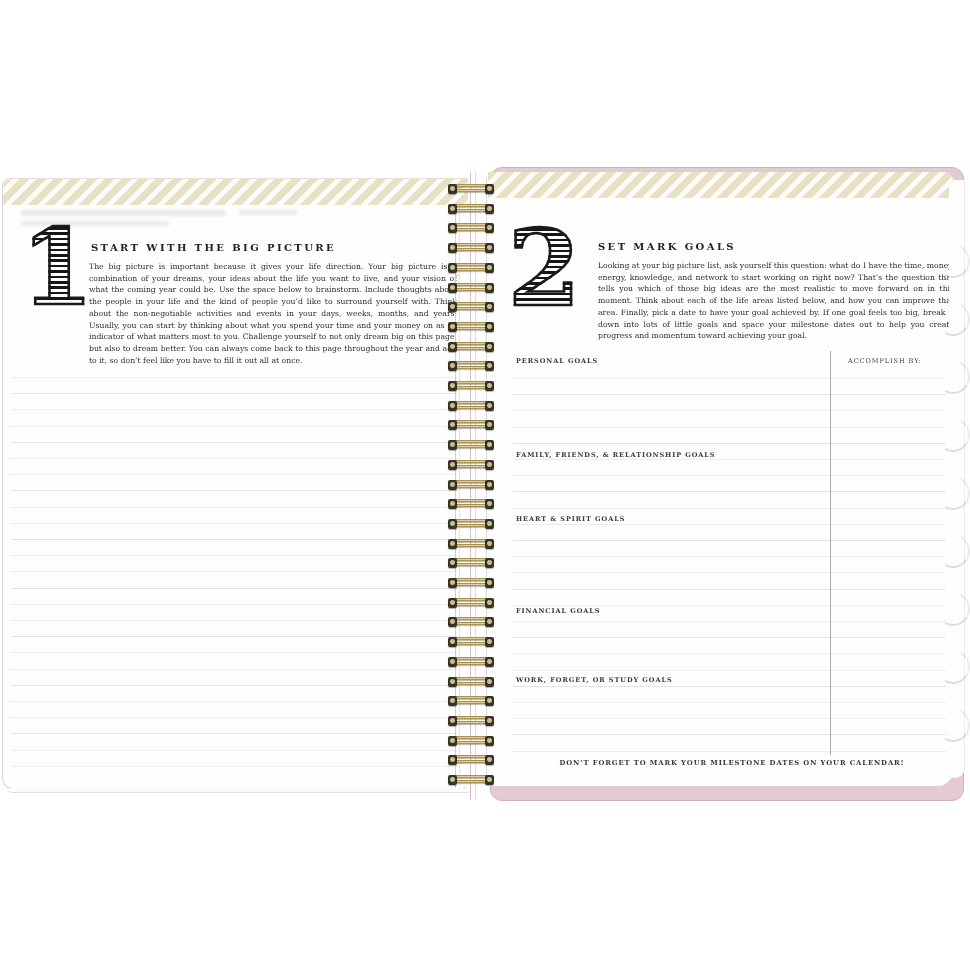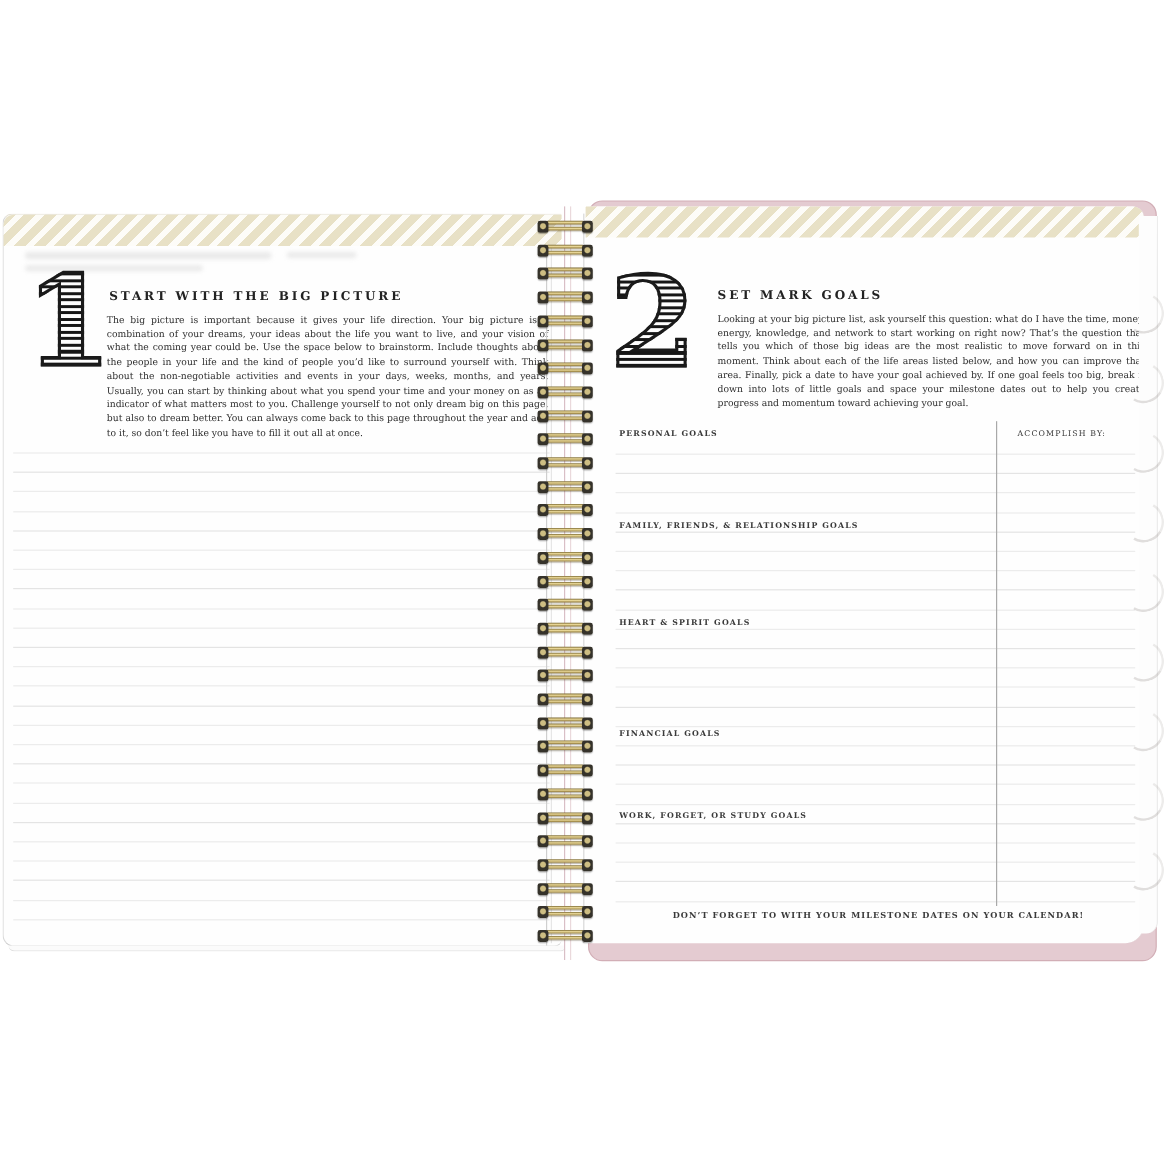--- a/index.html
+++ b/index.html
@@ -165,28 +165,28 @@
       <div class="rule" style="left: 25px; width: 433px; top: 497.6px;"></div>
       <div class="rule dark" style="left: 25px; width: 433px; top: 513.8px;"></div>
       <div class="rule" style="left: 25px; width: 433px; top: 530px;"></div>
       <div class="rule" style="left: 25px; width: 433px; top: 546.2px;"></div>
       <div class="rule dark" style="left: 25px; width: 433px; top: 562.4px;"></div>
       <div class="rule" style="left: 25px; width: 433px; top: 578.6px;"></div>
       <div></div>
     <div class="divider"></div>
 
     <div class="slabel" style="top:186px">PERSONAL GOALS</div>
-    <div class="slabel" style="top:263px">FAMILY, FRIENDS, &amp; RELATIONSHIP GOALS</div>
+    <div class="slabel" style="top:280px">FAMILY, FRIENDS, &amp; RELATIONSHIP GOALS</div>
     <div class="slabel" style="top:344px">HEART &amp; SPIRIT GOALS</div>
     <div class="slabel" style="top:436px">FINANCIAL GOALS</div>
     <div class="slabel" style="top:505px">WORK, FORGET, OR STUDY GOALS</div>
 
     <div class="accomplish">ACCOMPLISH BY:</div>
 
-    <div class="footnote">DON’T FORGET TO WITH YOUR MILESTONE DATES ON YOUR CALENDAR!</div>
+    <div class="footnote">DON’T FORGET TO MARK YOUR MILESTONE DATES ON YOUR CALENDAR!</div>
   </div>
 
   <div class="spine-line sl1"></div>
   <div class="spine-line sl2"></div>
   <div class="spine-line sl3"></div>
   <div class="spine-line sl4"></div>
   <div class="spine-line sl5"></div>
 
   <div id="coils">
       <div class="coil" style="top: 184px;">

